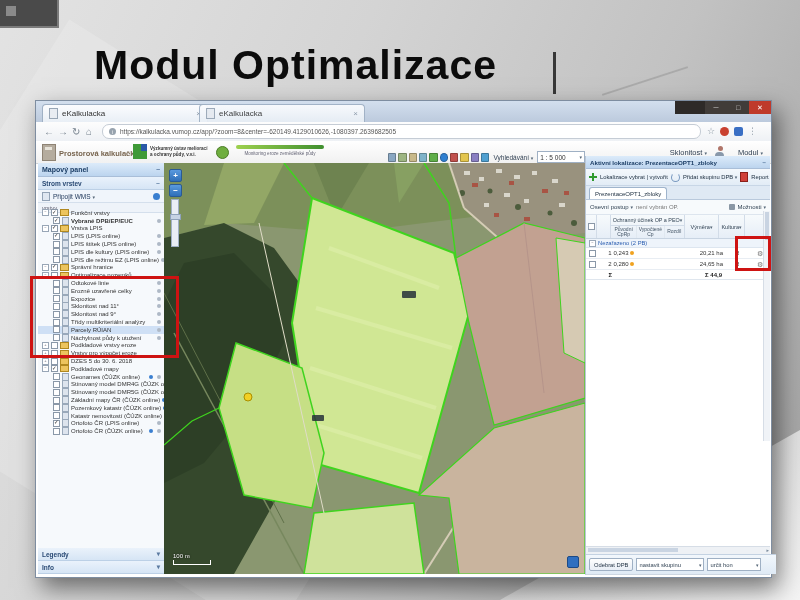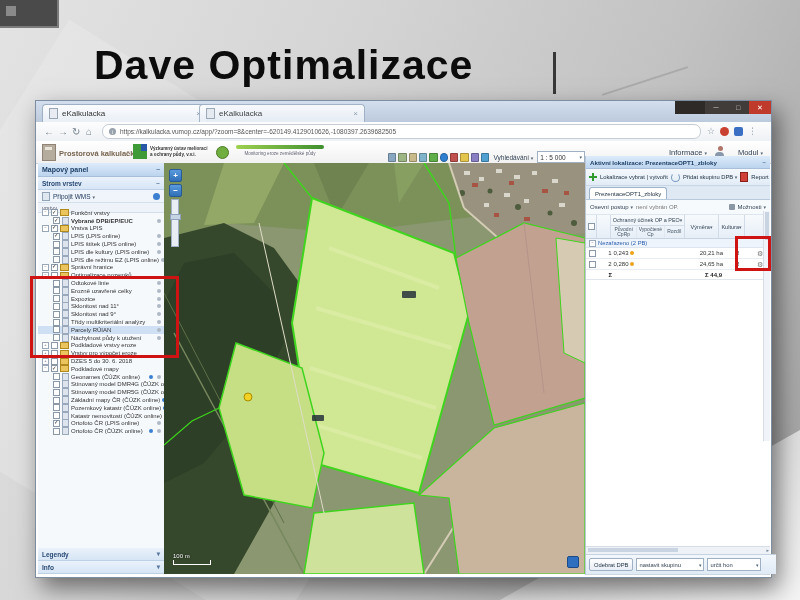--- a/index.html
+++ b/index.html
@@ -155,21 +155,21 @@
 </head>
 <body>
 
 <div class="streak"></div>
 <div class="corner-white"></div>
 <div class="corner-tl">
     <i></i>
   </div>
 <div class="decor-line"></div>
 <div class="decor-scratch"></div>
-<div class="slide-title">Dave Optimalizace</div>
+<div class="slide-title">Modul Optimalizace</div>
 
 <div class="browser">
 
   <div class="tabstrip">
     <div class="tab" style="left:6px;width:152px;">
       <span class="fav"></span>
       <span>eKalkulacka</span>
       <span class="x">×</span>
     </div>
     <div class="tab" style="left:163px;width:152px;opacity:.92;">
@@ -209,21 +209,21 @@
       </span>
     <div class="orgtext">
       <div>Výzkumný ústav meliorací</div>
       <div>a ochrany půdy, v.v.i.</div>
     </div>
     <span class="circlogo"></span>
     <div class="banner">
       <div class="bar"></div>
       <div class="txt">Monitoring eroze zemědělské půdy</div>
     </div>
-    <span class="hmenu" style="right:64px;"><span>Informace</span> <span class="caret">▾</span></span>
+    <span class="hmenu" style="right:64px;"><span>Sklonitost</span> <span class="caret">▾</span></span>
     <div class="avatar">
         <div class="head"></div>
         <div class="bodyp"></div>
       </div>
     <span class="hmenu" style="right:8px;"><span>Modul</span> <span class="caret">▾</span></span>
   </div>
 
   <div class="maptb">
     <span class="mico" style="background:#8aa7c2;"></span>
     <span class="mico" style="background:#9db582;"></span>

